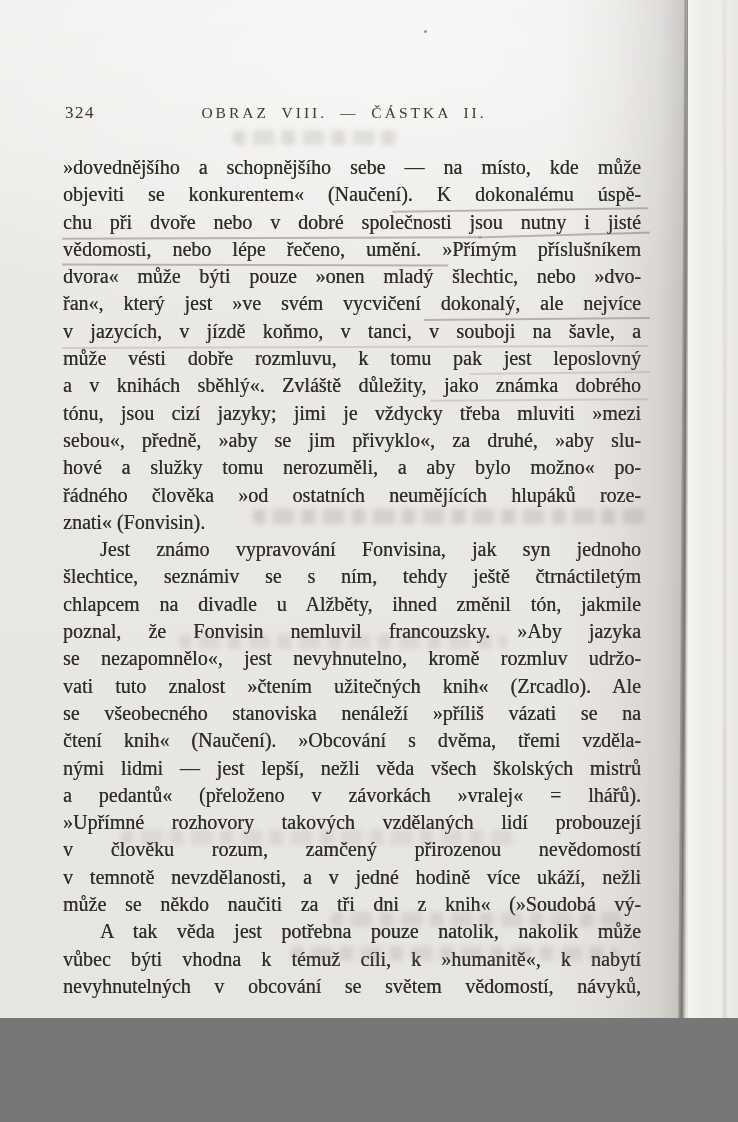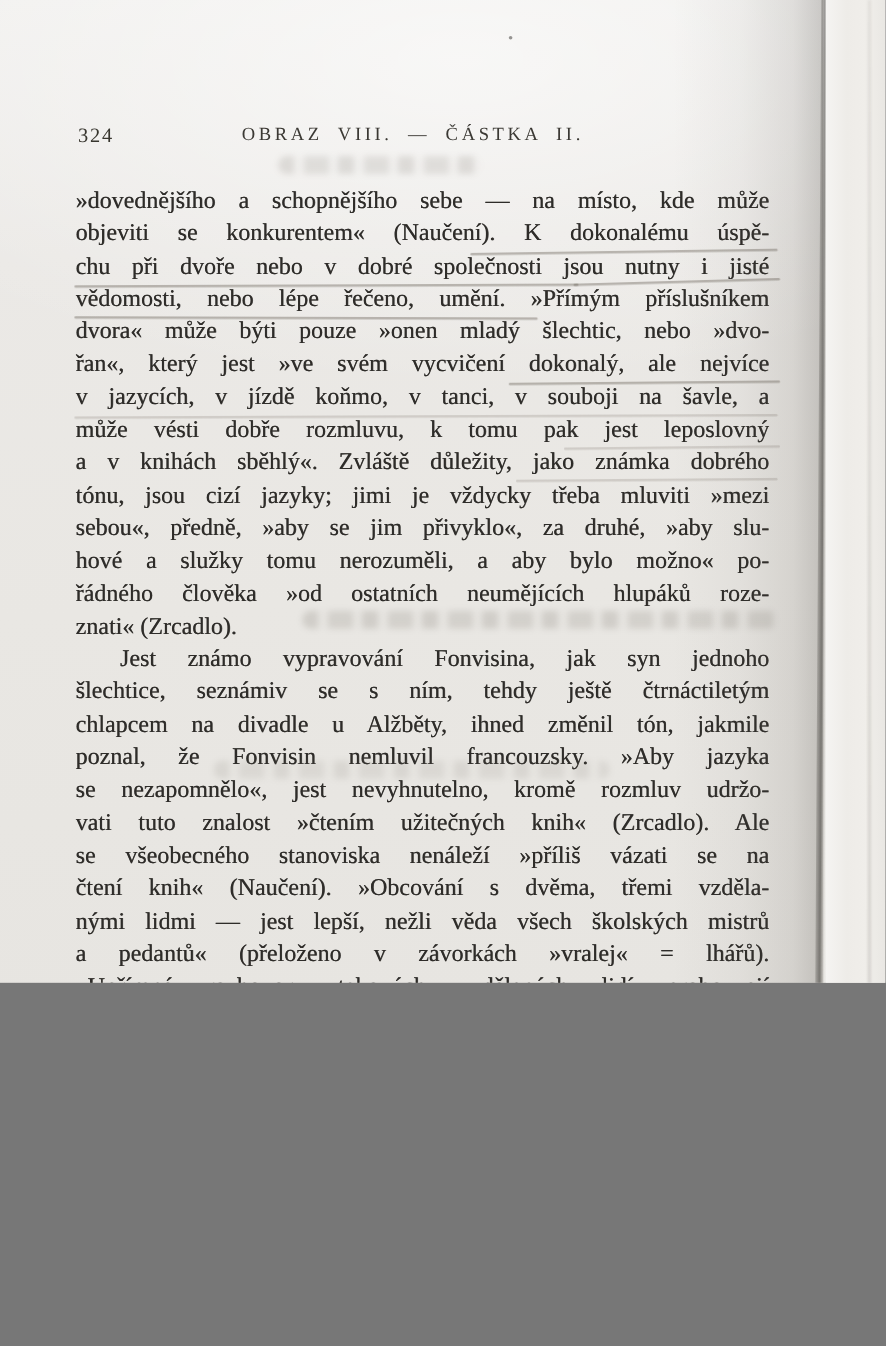--- a/index.html
+++ b/index.html
@@ -1,18 +1,18 @@
 <!DOCTYPE html>
 <html><head>
 <meta charset="utf-8">
 <style>
   html,body{margin:0;padding:0;}
   body{width:738px;height:1122px;overflow:hidden;background:#777;}
   .scan{
-    position:relative;width:738px;height:819px;overflow:hidden;
+    position:relative;width:738px;height:1018px;overflow:hidden;
     font-family:"Liberation Serif","DejaVu Serif",serif;
     background:
       radial-gradient(ellipse 900px 420px at 52% 6%, rgba(255,255,255,0.55), rgba(255,255,255,0) 65%),
       linear-gradient(177deg,#f1f0ee 0%,#ebe9e6 25%,#e9e7e3 60%,#e7e5e1 100%);
     color:#2e2c29;
   }
   
   .edge-shade{position:absolute;top:0;left:560px;width:126px;height:1122px;
     background:linear-gradient(90deg,rgba(95,90,83,0) 0%,rgba(95,90,83,0.05) 45%,rgba(95,90,83,0.14) 80%,rgba(80,76,70,0.26) 100%);}
   .crease{position:absolute;top:-6px;left:681px;width:8px;height:1134px;transform:rotate(0.35deg);
@@ -66,21 +66,21 @@
       <div class="line">vědomosti, nebo lépe řečeno, umění. »Přímým příslušníkem</div>
       <div class="line">dvora« může býti pouze »onen mladý šlechtic, nebo »dvo-</div>
       <div class="line">řan«, který jest »ve svém vycvičení dokonalý, ale nejvíce</div>
       <div class="line">v jazycích, v jízdě koňmo, v tanci, v souboji na šavle, a</div>
       <div class="line">může vésti dobře rozmluvu, k tomu pak jest leposlovný</div>
       <div class="line">a v knihách sběhlý«. Zvláště důležity, jako známka dobrého</div>
       <div class="line">tónu, jsou cizí jazyky; jimi je vždycky třeba mluviti »mezi</div>
       <div class="line">sebou«, předně, »aby se jim přivyklo«, za druhé, »aby slu-</div>
       <div class="line">hové a služky tomu nerozuměli, a aby bylo možno« po-</div>
       <div class="line">řádného člověka »od ostatních neumějících hlupáků roze-</div>
-      <div class="line end">znati« (Zrcadlo).</div>
+      <div class="line end">znati« (Fonvisin).</div>
       <div class="line indent">Jest známo vypravování Fonvisina, jak syn jednoho</div>
       <div class="line">šlechtice, seznámiv se s ním, tehdy ještě čtrnáctiletým</div>
       <div class="line">chlapcem na divadle u Alžběty, ihned změnil tón, jakmile</div>
       <div class="line">poznal, že Fonvisin nemluvil francouzsky. »Aby jazyka</div>
       <div class="line">se nezapomnělo«, jest nevyhnutelno, kromě rozmluv udržo-</div>
       <div class="line">vati tuto znalost »čtením užitečných knih« (Zrcadlo). Ale</div>
       <div class="line">se všeobecného stanoviska nenáleží »příliš vázati se na</div>
       <div class="line">čtení knih« (Naučení). »Obcování s dvěma, třemi vzděla-</div>
       <div class="line">nými lidmi — jest lepší, nežli věda všech školských mistrů</div>
       <div class="line">a pedantů« (přeloženo v závorkách »vralej« = lhářů).</div>

